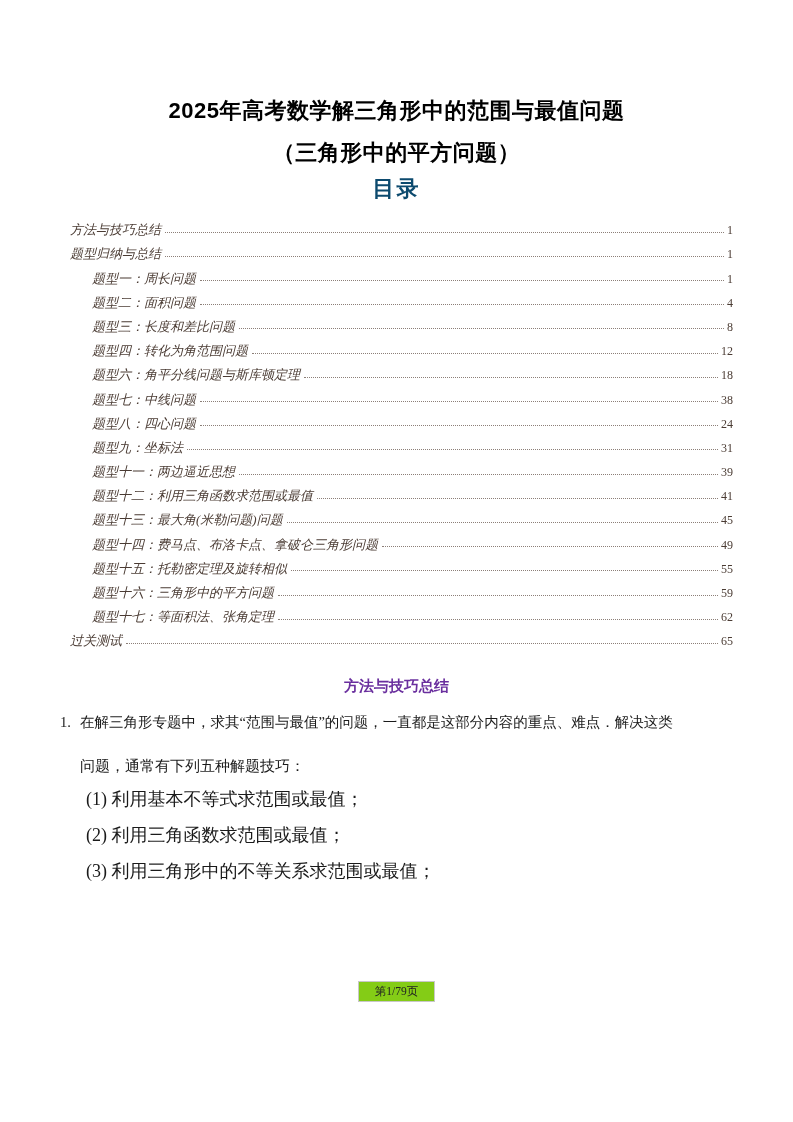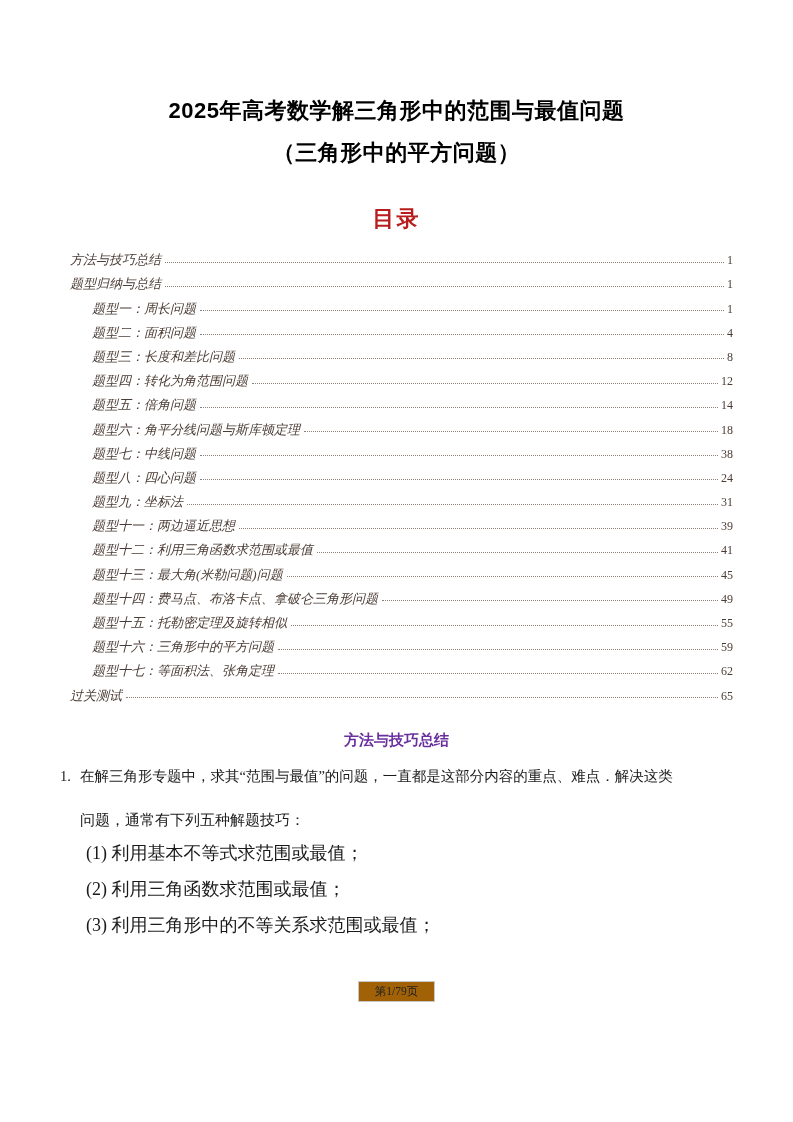--- a/index.html
+++ b/index.html
@@ -30,25 +30,25 @@
   .title-line {
     font-family: "Liberation Sans", "DejaVu Sans", sans-serif;
     font-weight: bold;
     font-size: 22px;
     letter-spacing: 0.5px;
     line-height: 1.9;
     color: #000;
   }
   .toc-heading {
     text-align: center;
-    color: #b91c1c;
+    color: #0c4a6e;
     font-family: "Liberation Sans", "DejaVu Sans", sans-serif;
     font-weight: bold;
     font-size: 22px;
-    margin-top: 30px;
+    margin-top: 0;
     margin-bottom: 14px;
     letter-spacing: 2px;
   }
   .toc {
     margin-top: 4px;
     font-family: "Liberation Serif", "DejaVu Serif", serif;
     color: #3b2f2a;
   }
   .toc-row {
     display: flex;
@@ -123,21 +123,21 @@
   }
   .footer {
     position: absolute;
     left: 0;
     right: 0;
     bottom: 28px;
     text-align: center;
   }
   .footer-badge {
     display: inline-block;
-    background: #a16207;
+    background: #84cc16;
     border: 1px solid #c8c8c8;
     padding: 2px 16px;
     font-size: 11.5px;
     color: #222;
     font-family: "Liberation Serif", "DejaVu Serif", serif;
   }
 </style>
 </head>
 <body>
 
@@ -181,25 +181,20 @@
       <span class="toc-dots"></span>
       <span class="toc-page">8</span>
     </div>
 
     <div class="toc-row lvl1">
       <span class="toc-label">题型四：转化为角范围问题</span>
       <span class="toc-dots"></span>
       <span class="toc-page">12</span>
     </div>
 
-    <div class="toc-row lvl1">
-      <span class="toc-label">题型五：倍角问题</span>
-      <span class="toc-dots"></span>
-      <span class="toc-page">14</span>
-    </div>
 
     <div class="toc-row lvl1">
       <span class="toc-label">题型六：角平分线问题与斯库顿定理</span>
       <span class="toc-dots"></span>
       <span class="toc-page">18</span>
     </div>
 
     <div class="toc-row lvl1">
       <span class="toc-label">题型七：中线问题</span>
       <span class="toc-dots"></span>

